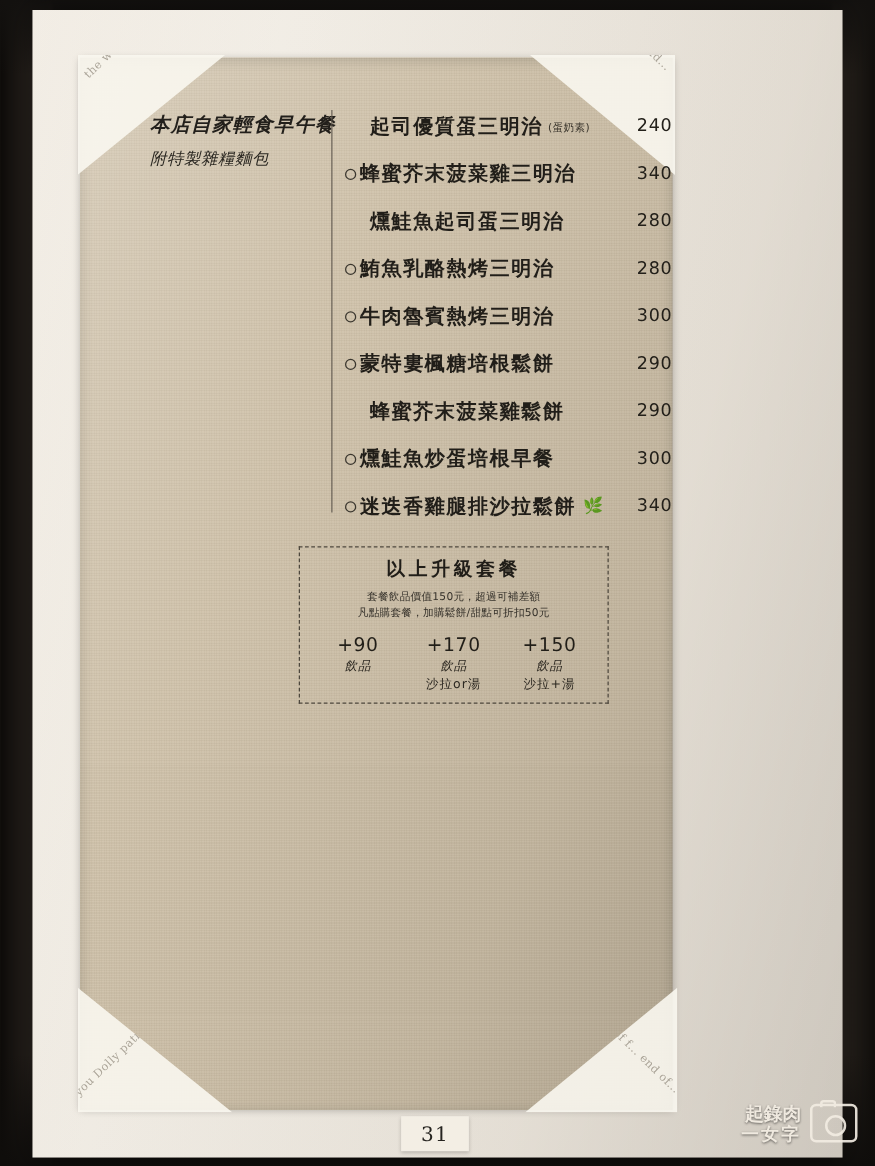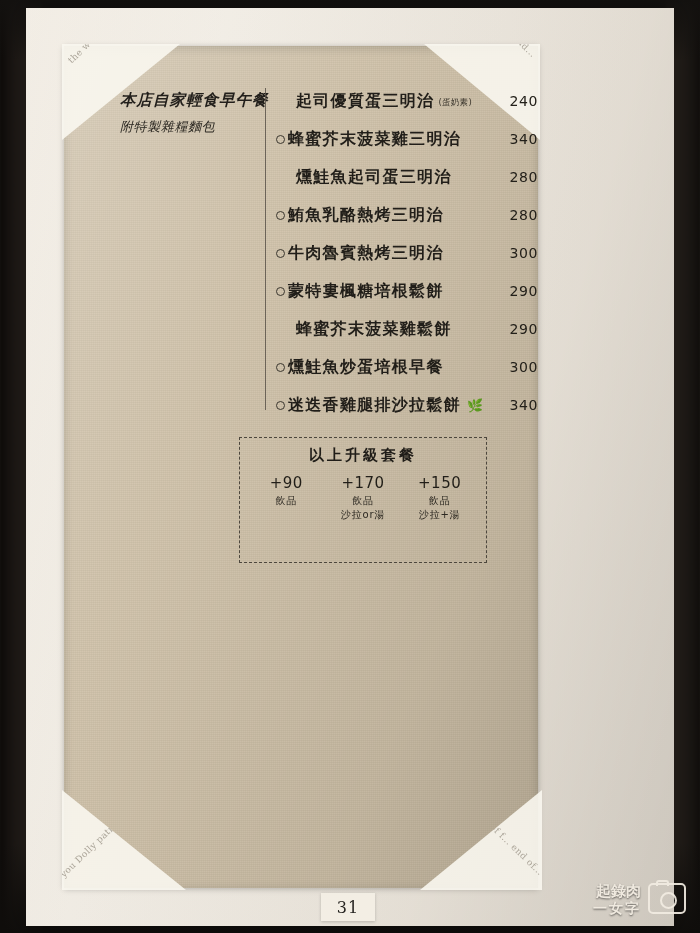--- a/index.html
+++ b/index.html
@@ -274,21 +274,21 @@
     color: #211e18;
     text-align: center;
   }
   .upgrade .tier .d1,
   .upgrade .tier .d2 {
     font-size: 10px;
     letter-spacing: 0.8px;
     color: #2c2821;
     line-height: 14px;
   }
-  .upgrade .tier .d1 { margin-top: 2px; }
+  .upgrade .tier .d1 { margin-top: 2px; font-style: italic; }
 
   
   .page-num-wrap {
     position: absolute;
     left: 321px;
     top: 893px;
     width: 54px;
     height: 28px;
     background: rgba(244,239,230,0.9);
     box-shadow: 0 1px 3px rgba(0,0,0,0.2);
@@ -427,20 +427,24 @@
         <div class="item">
           <span class="bullet"></span>
           <span class="name">迷迭香雞腿排沙拉鬆餅</span>
           <span class="leaf">🌿</span>
           <span class="price">340</span>
         </div>
       </div>
 
     <div class="upgrade">
       <div class="up-title">以上升級套餐</div>
+      <div class="up-line">
+        <div>套餐飲品價值150元，超過可補差額</div>
+        <div>凡點購套餐，加購鬆餅/甜點可折扣50元</div>
+      </div>
       <div class="tiers" id="upgrade-tiers">
           <div class="tier">
             <div class="amt">+90</div>
             <div class="d1">飲品</div>
             <div class="d2"></div>
           </div>
           <div class="tier">
             <div class="amt">+170</div>
             <div class="d1">飲品</div>
             <div class="d2">沙拉or湯</div>

